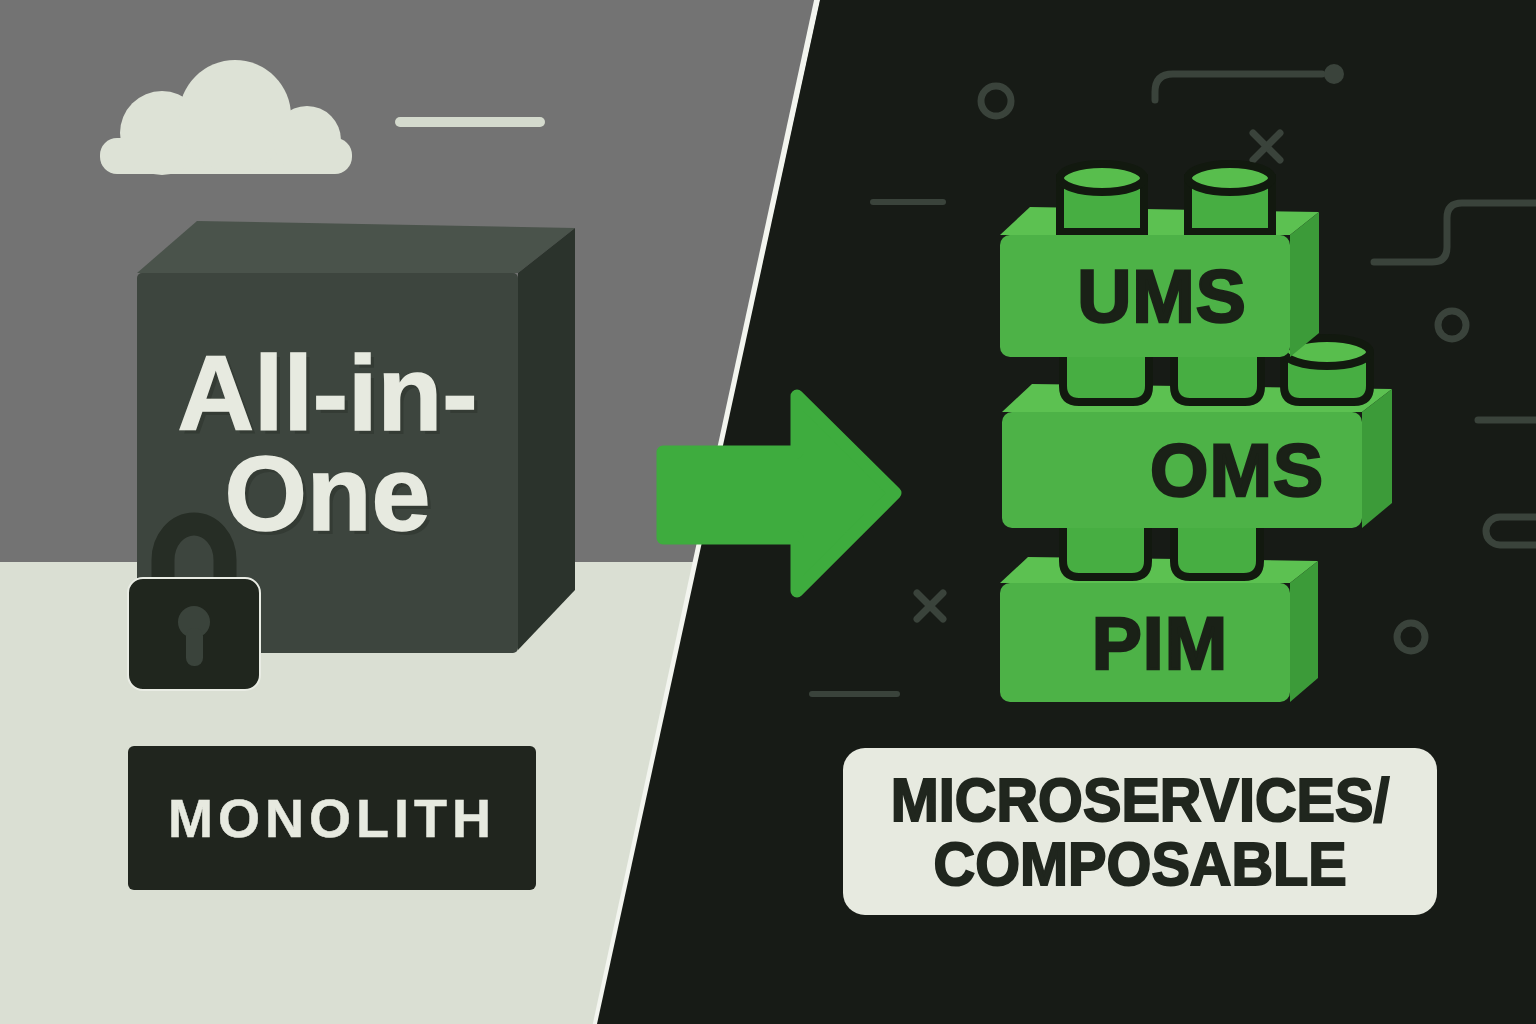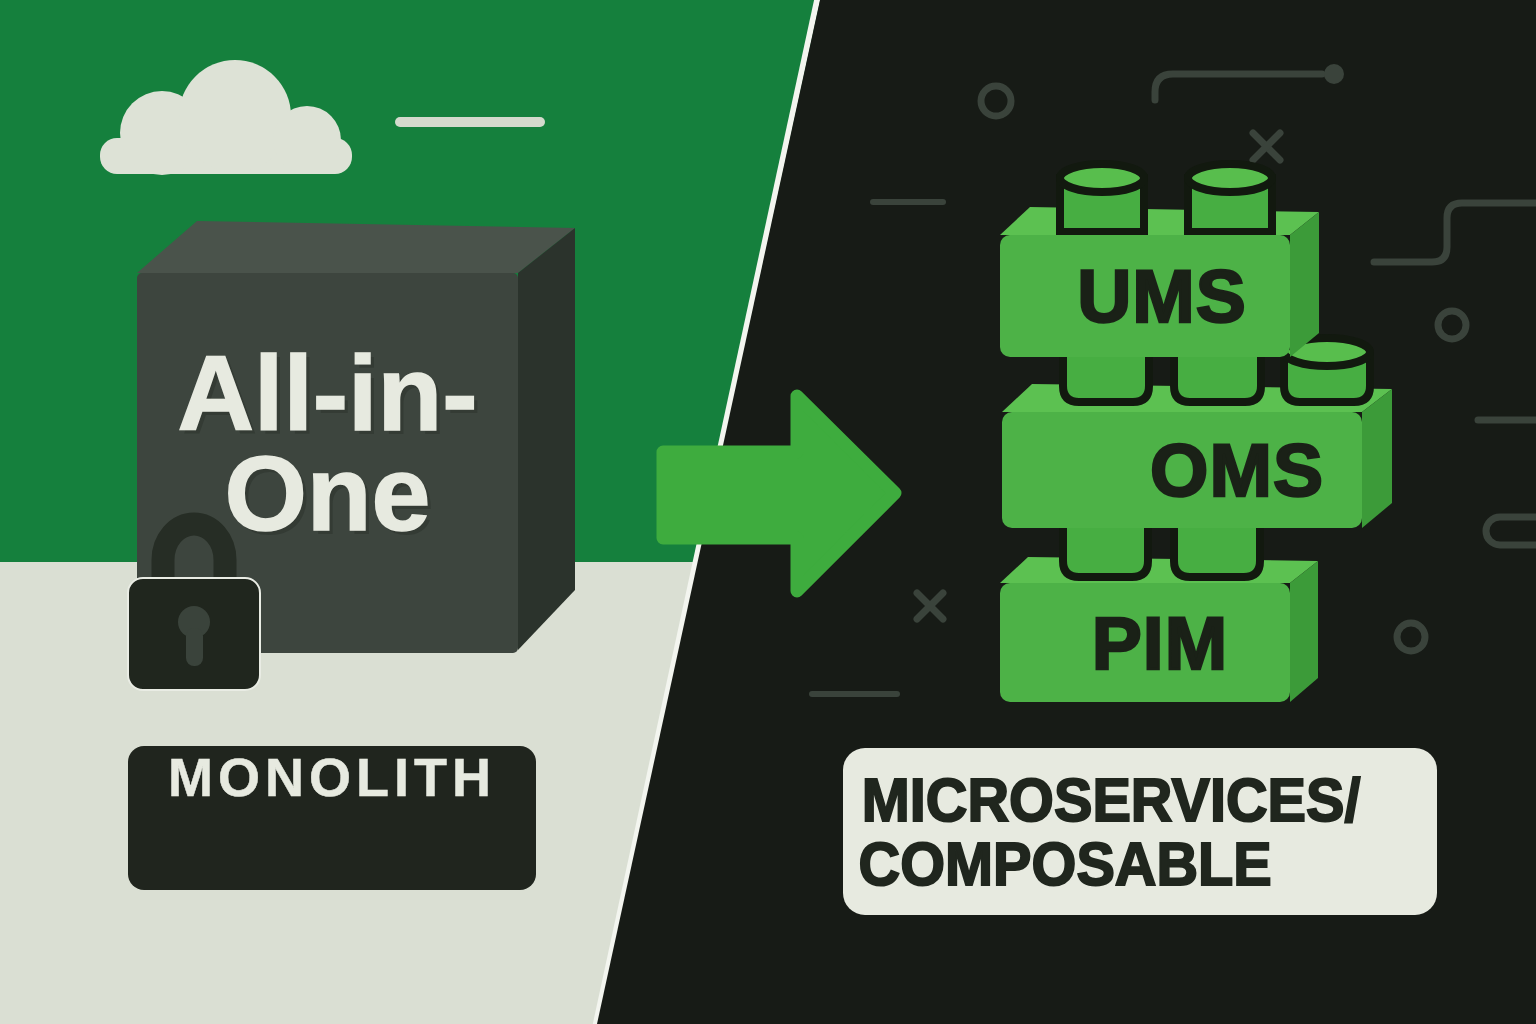--- a/index.html
+++ b/index.html
@@ -1,19 +1,19 @@
 <!DOCTYPE html>
 <html><head>
 <meta charset="utf-8">
 <title>Architecture Illustration</title>
 <style>
   html,body{margin:0;padding:0;background:#0c0f0c;}
   .canvas{
     position:relative;width:1536px;height:1024px;overflow:hidden;
-    background:#15803d;
+    background:#737373;
     font-family:"Liberation Sans","DejaVu Sans",sans-serif;
   }
   .canvas svg{position:absolute;left:0;top:0;}
   .label{position:absolute;display:flex;align-items:center;justify-content:center;
          text-align:center;white-space:pre;}
   .cube-label{
     left:137px;top:273px;width:381px;height:340px;
     flex-direction:column;
     color:#E7EAE0;font-size:106px;font-weight:700;line-height:100px;
     letter-spacing:0px;-webkit-text-stroke:1.5px #E7EAE0;
@@ -21,29 +21,29 @@
   }
   .brick-label{
     color:#1A2117;font-weight:700;font-size:75px;
     -webkit-text-stroke:2.5px #1A2117;letter-spacing:1px;padding-left:17px;
   }
   .brick-label.ums{left:1000px;top:235px;width:290px;height:122px;}
   .brick-label.oms{left:1002px;top:412px;width:436px;height:116px;}
   .brick-label.pim{left:1000px;top:583px;width:286px;height:119px;}
   .badge-dark{
     position:absolute;left:128px;top:746px;width:408px;height:144px;
-    background:#20251E;border-radius:16px;
-    display:flex;align-items:flex-start;justify-content:center;
+    background:#20251E;border-radius:6px;
+    display:flex;align-items:center;justify-content:center;
     color:#E7EAE0;font-size:54px;font-weight:700;letter-spacing:5px;
     -webkit-text-stroke:0.5px #E7EAE0;
   }
   .badge-light{
     position:absolute;left:843px;top:748px;width:594px;height:167px;
     background:#E7EAE0;border-radius:22px;
-    display:flex;flex-direction:column;align-items:flex-start;justify-content:center;
+    display:flex;flex-direction:column;align-items:center;justify-content:center;
     color:#20261E;font-size:62px;font-weight:700;line-height:64px;
     -webkit-text-stroke:2px #20261E;
   }
   .badge-light .squeeze{transform:scaleX(0.93);transform-origin:center;}
 </style>
 </head>
 <body>
 
 <div class="canvas">
 

